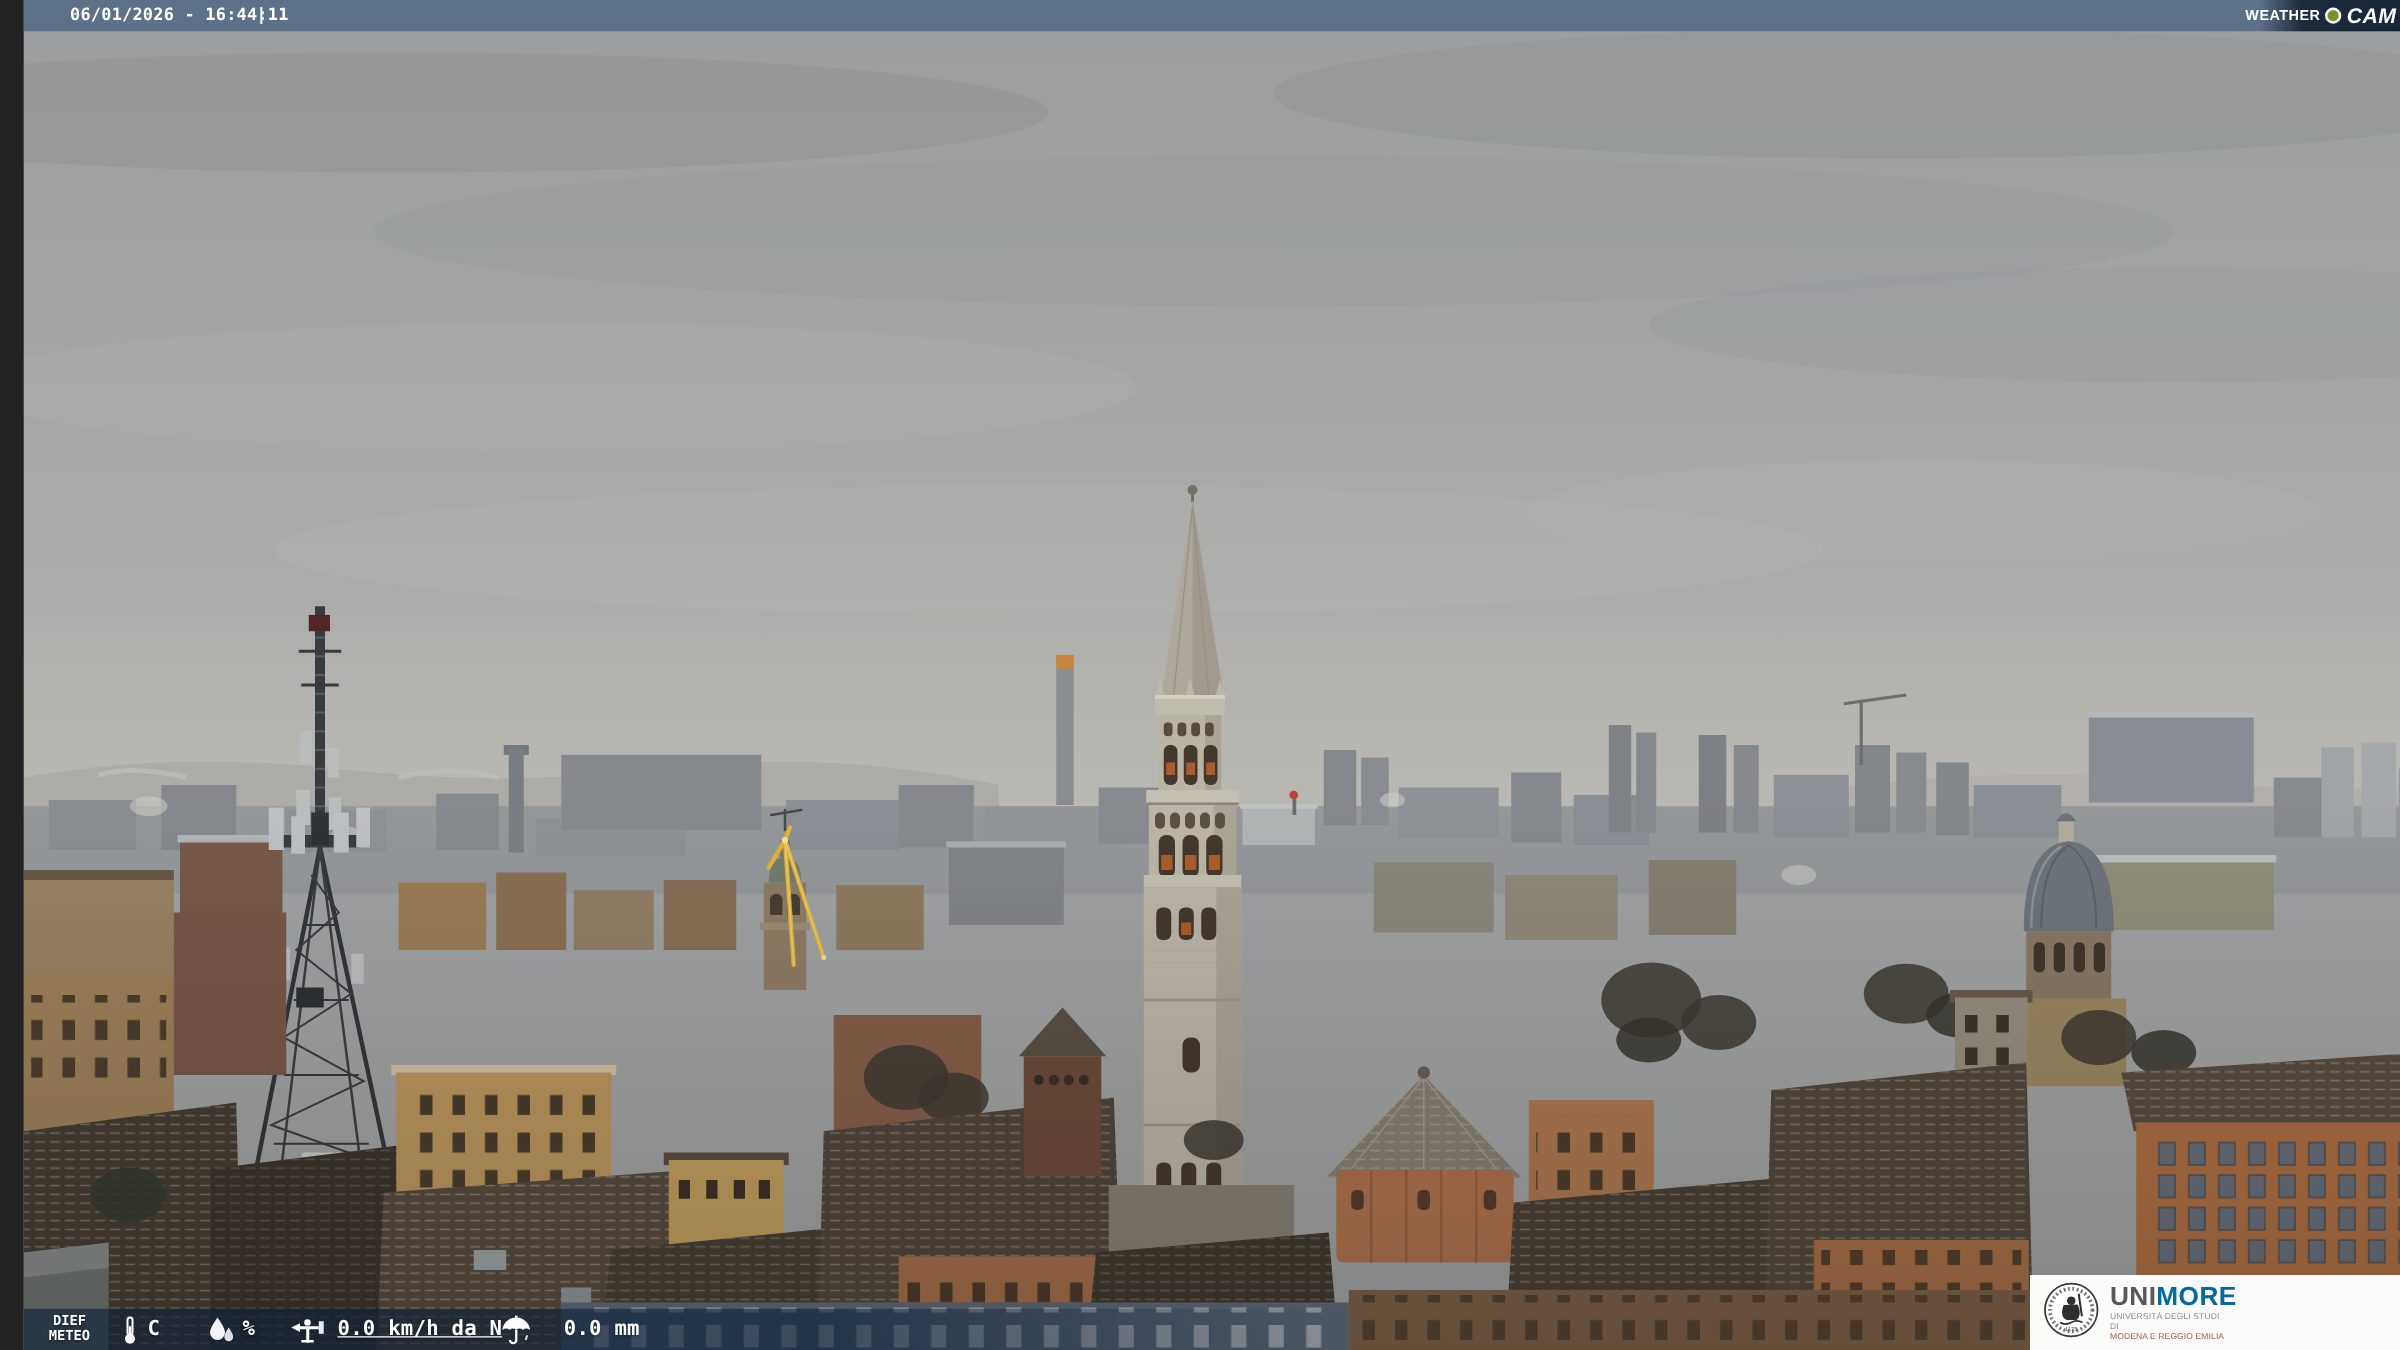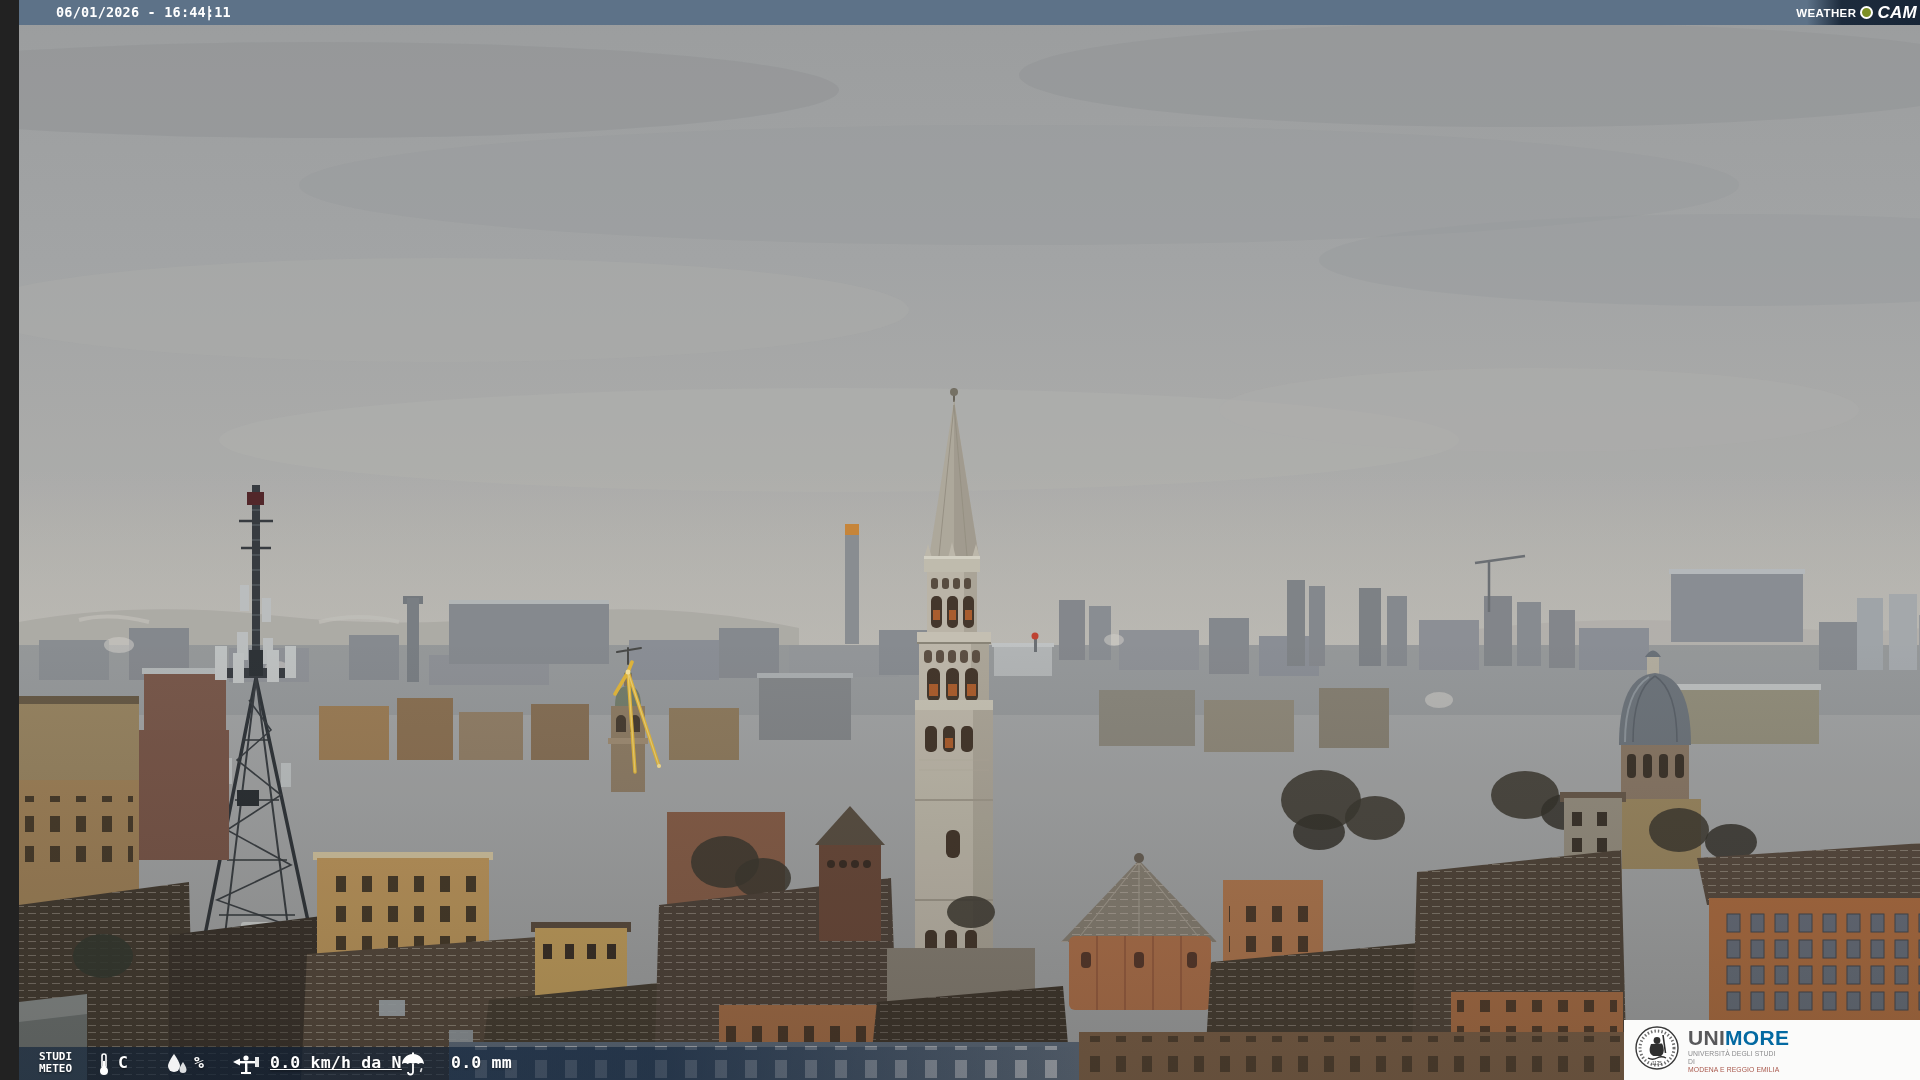--- a/index.html
+++ b/index.html
@@ -418,21 +418,21 @@
     <span class="sep">|</span>
   </header>
   <div class="wcam">
     <span class="wsmall" style="text-transform:uppercase;">Weather</span>
     <span class="dot"></span>
     <span class="wbig">CAM</span>
   </div>
 
   <footer class="wbar">
     <div class="dati">
-      <div>STUDI</div>
+      <div>DIEF</div>
       <div>METEO</div>
     </div>
 
     <svg class="ic i-thermo" width="14" height="24" viewBox="0 0 14 24">
       <rect x="5" y="2" width="4" height="14" rx="2" fill="none" stroke="#fff" stroke-width="1.6"></rect>
       <circle cx="7" cy="19" r="4" fill="#fff"></circle>
       <rect x="6" y="9" width="2" height="8" fill="#fff"></rect>
     </svg>
     <span class="val v-temp">C</span>
 

